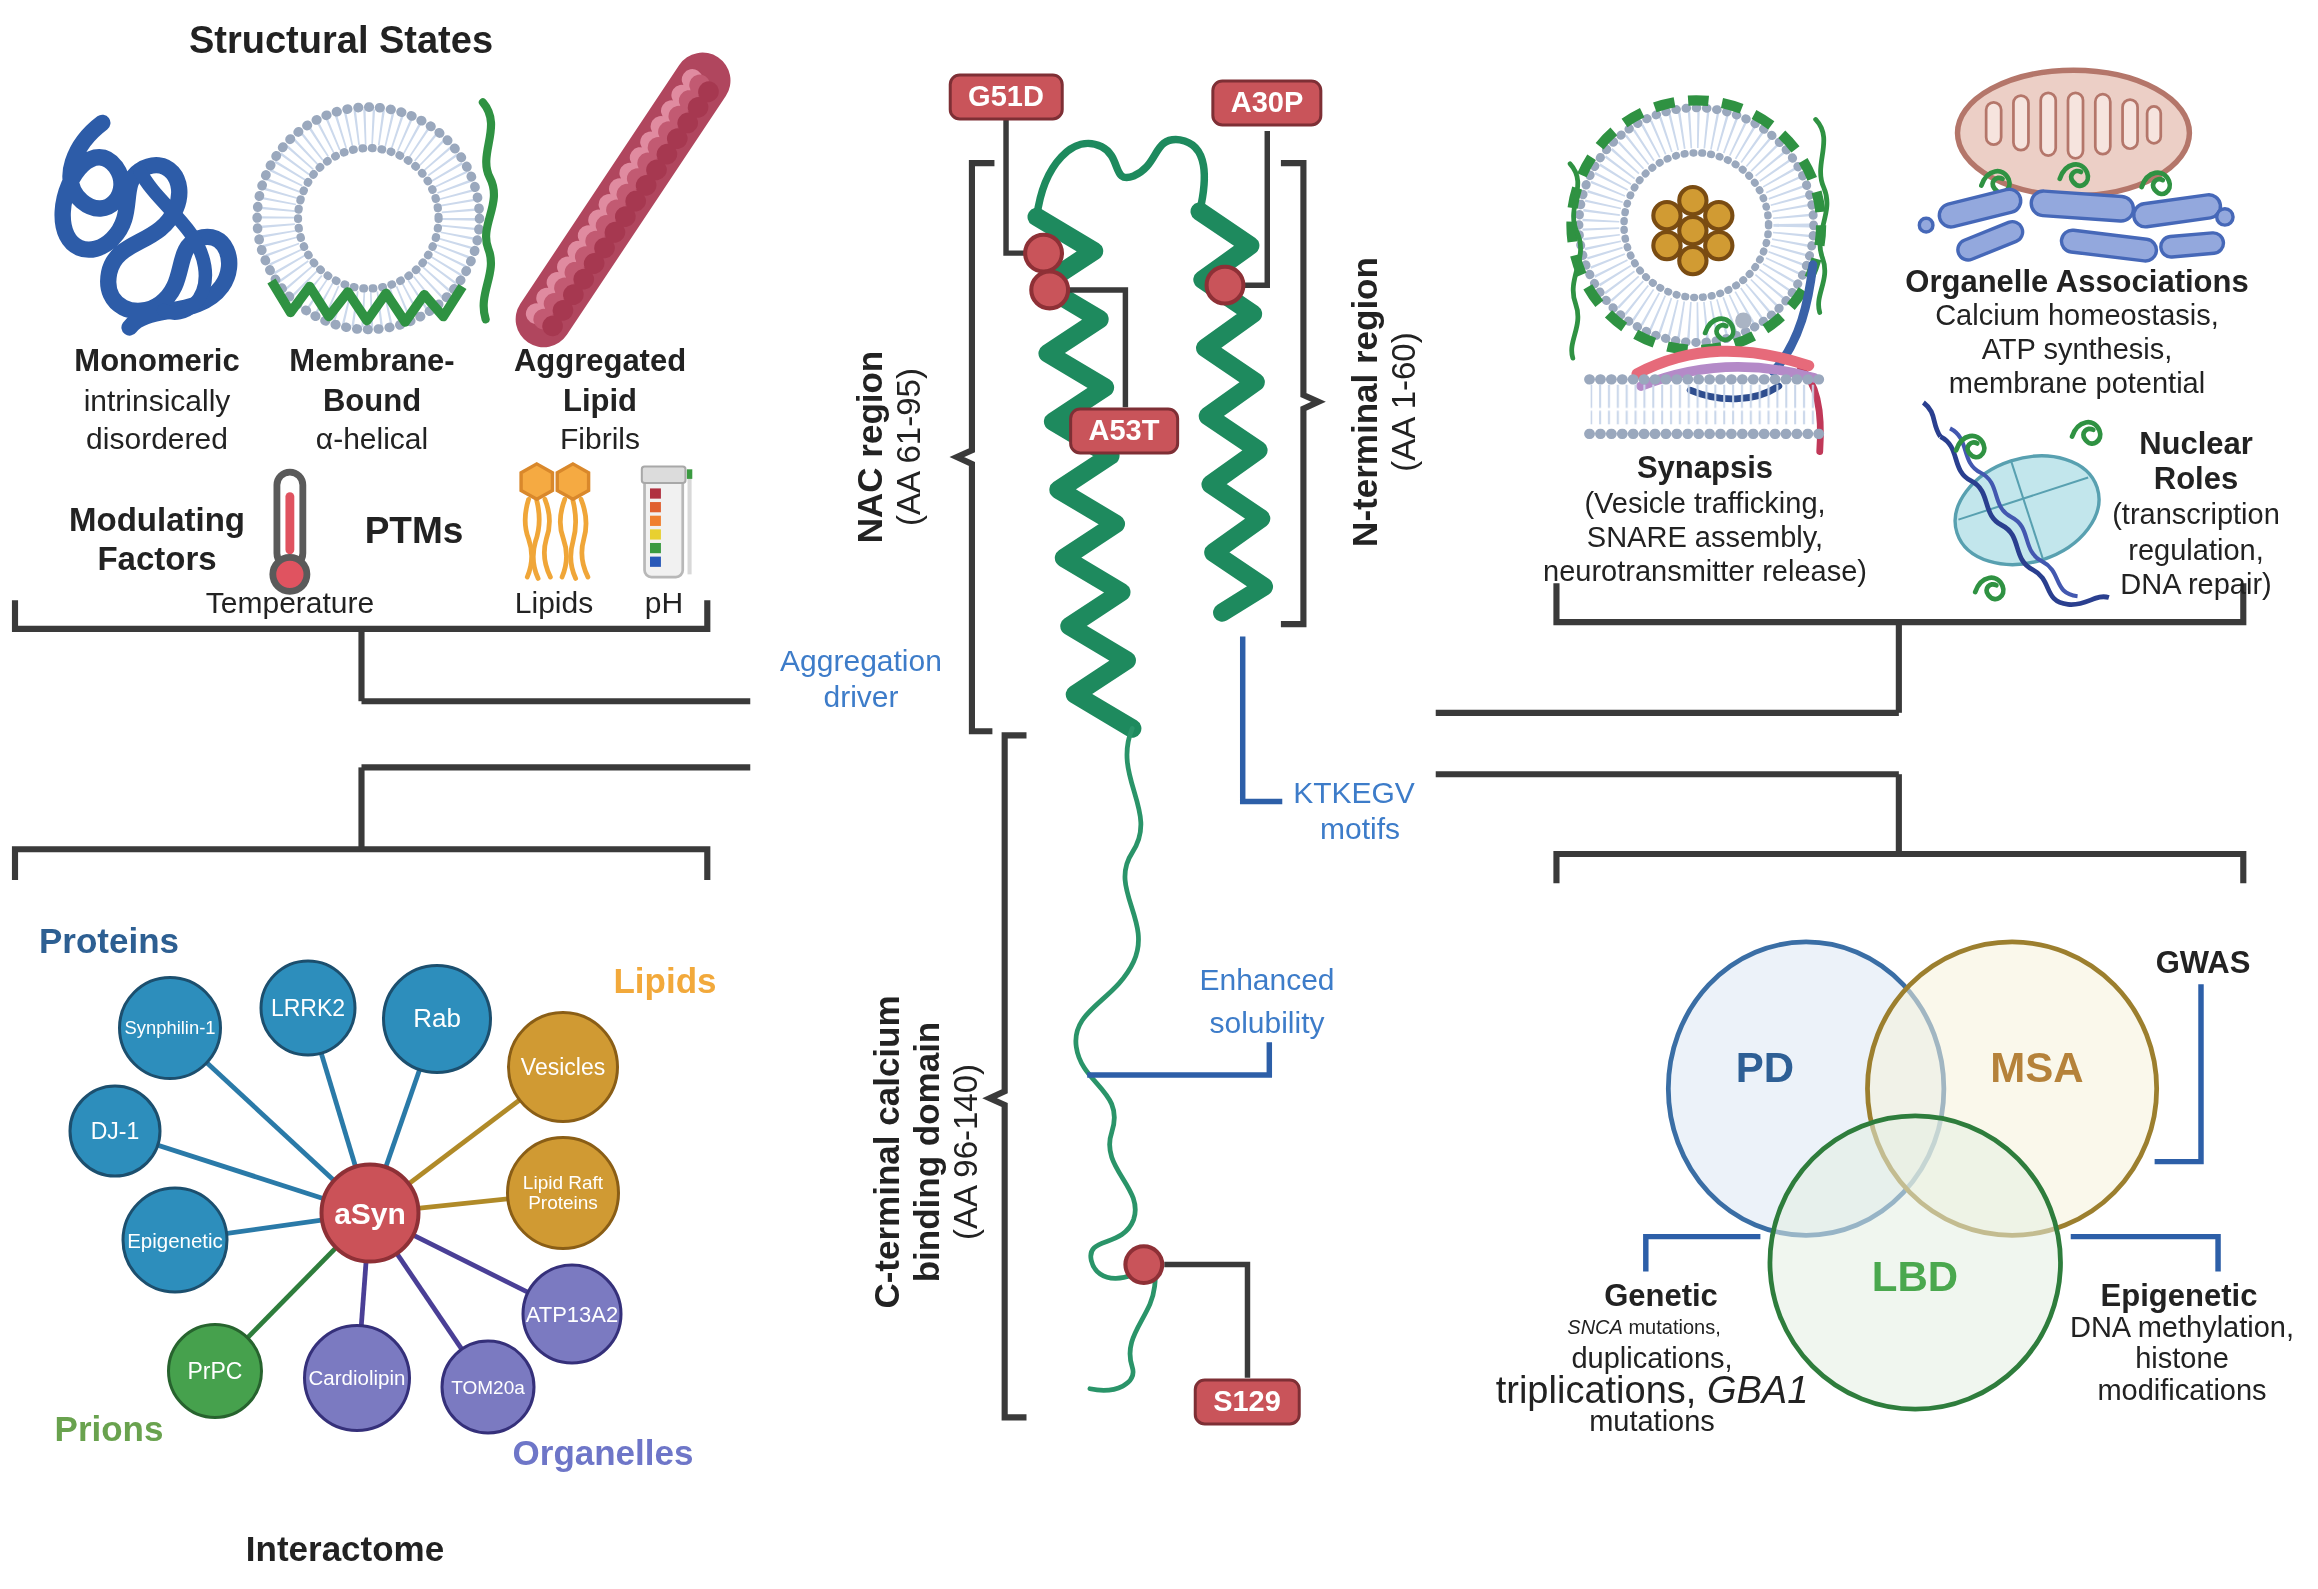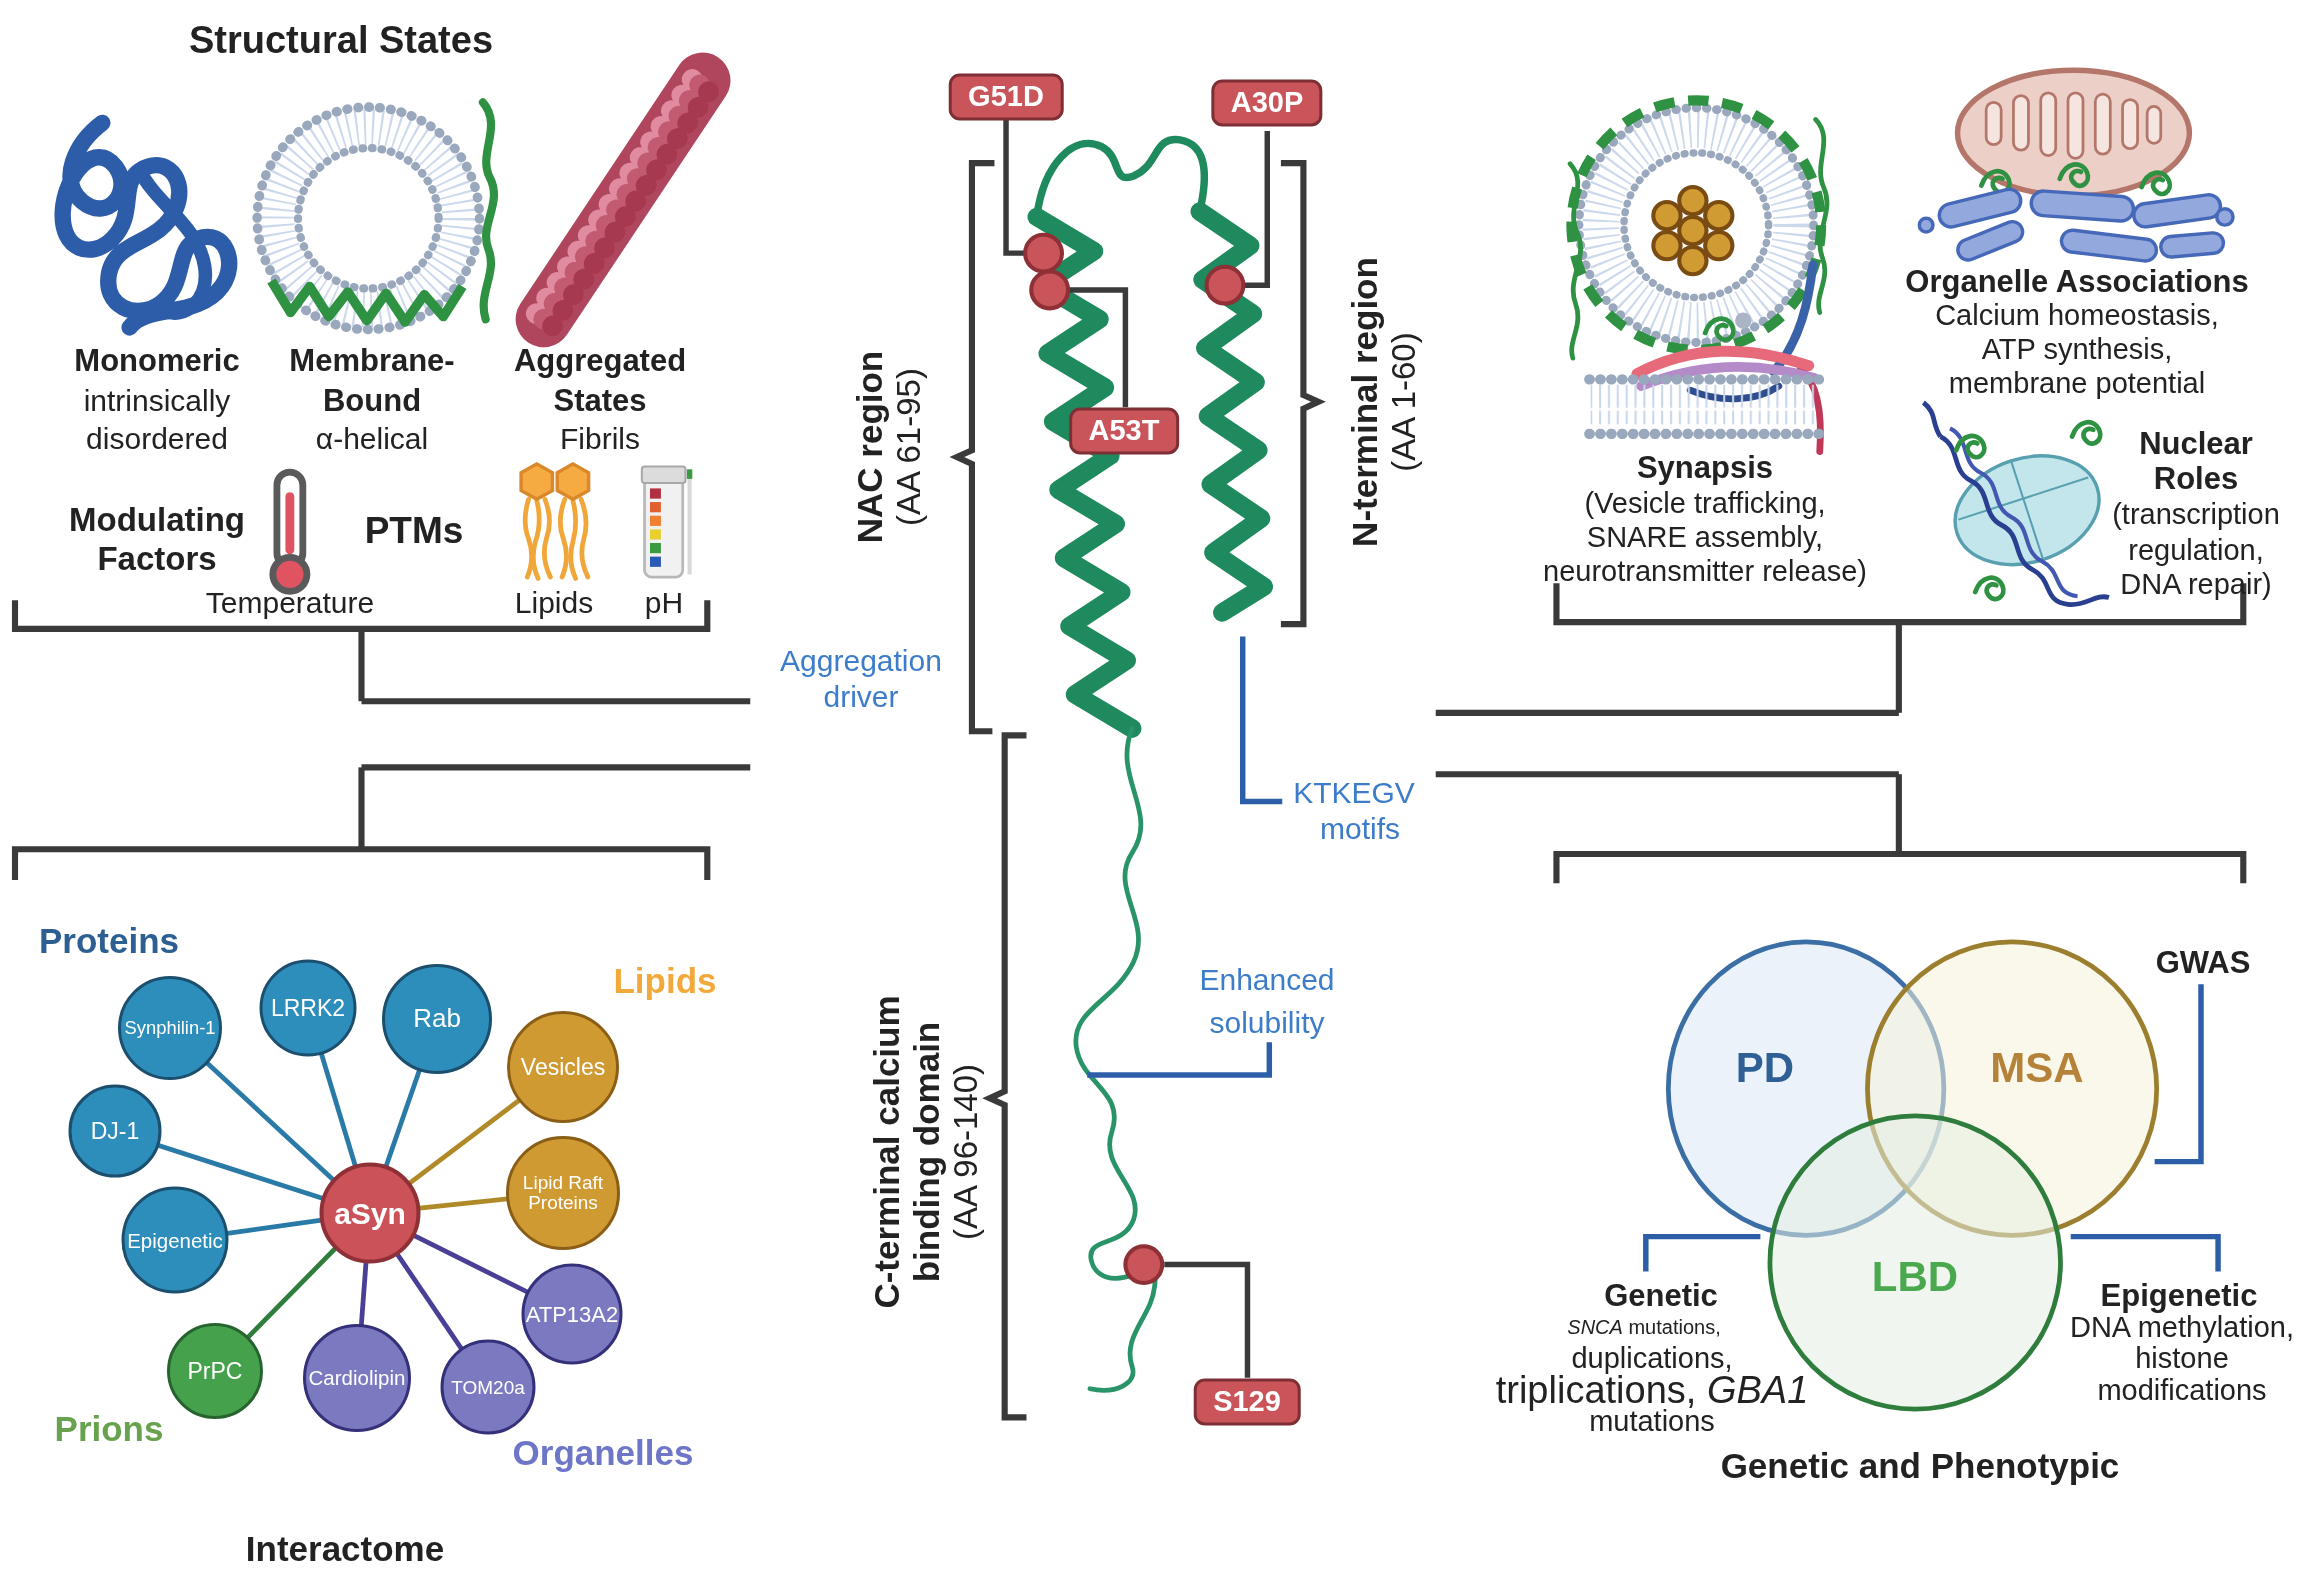--- a/index.html
+++ b/index.html
@@ -249,21 +249,21 @@
 
   <div class="t b" style="left:157px;top:361px;font-size:31px;">Monomeric</div>
   <div class="t" style="left:157px;top:401px;font-size:30px;">intrinsically</div>
   <div class="t" style="left:157px;top:439px;font-size:30px;">disordered</div>
 
   <div class="t b" style="left:372px;top:361px;font-size:31px;">Membrane-</div>
   <div class="t b" style="left:372px;top:401px;font-size:31px;">Bound</div>
   <div class="t" style="left:372px;top:439px;font-size:30px;">α-helical</div>
 
   <div class="t b" style="left:600px;top:361px;font-size:31px;">Aggregated</div>
-  <div class="t b" style="left:600px;top:401px;font-size:31px;">States</div>
+  <div class="t b" style="left:600px;top:401px;font-size:31px;">Lipid</div>
   <div class="t" style="left:600px;top:439px;font-size:30px;text-align:right;">Fibrils</div>
 
   <div class="t b" style="left:157px;top:520px;font-size:33px;">Modulating</div>
   <div class="t b" style="left:157px;top:559px;font-size:33px;">Factors</div>
   <div class="t b" style="left:414px;top:531px;font-size:37px;">PTMs</div>
   <div class="t" style="left:290px;top:603px;font-size:30px;">Temperature</div>
   <div class="t" style="left:554px;top:603px;font-size:30px;">Lipids</div>
   <div class="t" style="left:664px;top:603px;font-size:30px;">pH</div>
 
   <div class="t b" style="left:109px;top:941px;font-size:35px;color:var(--proteinsLabel,#2d5f92);">Proteins</div>
@@ -337,16 +337,15 @@
   <div class="t" style="left:1644px;top:1327px;font-size:20px;"><span style="font-style:italic;">SNCA</span><span> mutations,</span></div>
   <div class="t" style="left:1652px;top:1358px;font-size:29px;">duplications,</div>
   <div class="t" style="left:1652px;top:1390px;font-size:38px;"><span>triplications, </span><span style="font-style:italic;">GBA1</span></div>
   <div class="t" style="left:1652px;top:1421px;font-size:29px;">mutations</div>
 
   <div class="t b" style="left:2179px;top:1296px;font-size:31px;">Epigenetic</div>
   <div class="t" style="left:2182px;top:1327px;font-size:29px;">DNA methylation,</div>
   <div class="t" style="left:2182px;top:1358px;font-size:29px;">histone</div>
   <div class="t" style="left:2182px;top:1390px;font-size:29px;">modifications</div>
 
-  <div class="t b" style="left:1920px;top:1466px;font-size:35px;">Genetic and Phenotypic</div>
 
 </div>
 
 
 </body></html>

